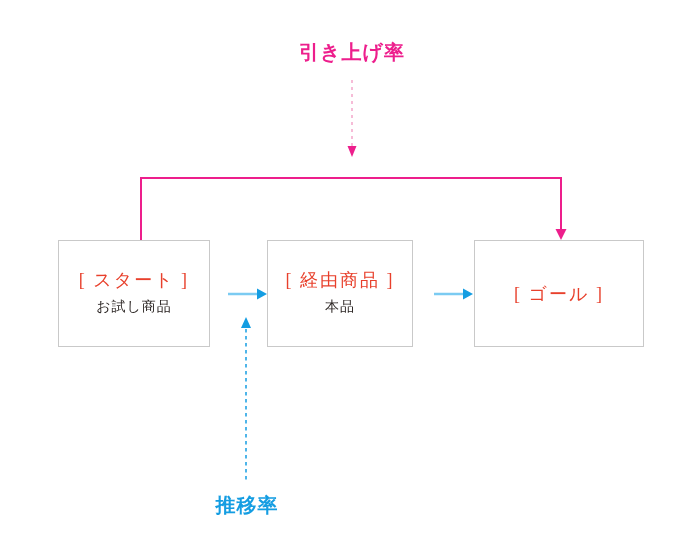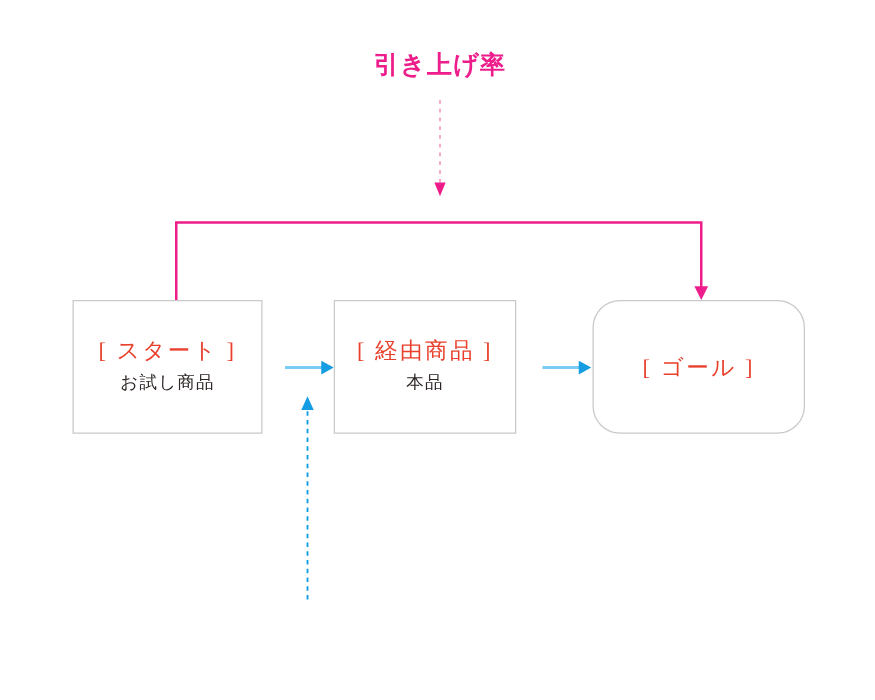--- a/index.html
+++ b/index.html
@@ -55,21 +55,21 @@
   }
   .node .title {
     color: var(--text, #2b2523);
     font-size: 14px;
     letter-spacing: 1px;
     line-height: 22px;
     white-space: nowrap;
   }
   #box-start { left: 58px;  width: 152px; }
   #box-via   { left: 267px; width: 146px; }
-  #box-goal  { left: 474px; width: 170px; border-radius: 22px; }
+  #box-goal  { left: 474px; width: 170px; }
   #top-label    { left: 292px; top: 40px;  width: 120px; }
   #bottom-label { left: 187px; top: 493px; width: 120px; }
 </style>
 </head>
 <body>
 
 <div class="canvas">
 
   <svg class="connectors" width="700" height="560" viewBox="0 0 700 560">
 
@@ -98,14 +98,15 @@
 
   <div id="box-via" class="node">
     <span class="tag">[ 経由商品 ]</span>
     <span class="title">本品</span>
   </div>
 
   <div id="box-goal" class="node">
     <span class="tag">[ ゴール ]</span>
   </div>
 
+  <div id="bottom-label" class="label label-blue">推移率</div>
 
 </div>
 
 </body></html>

